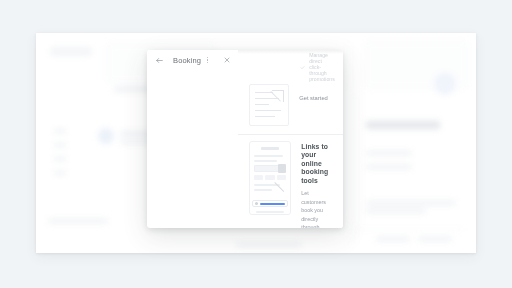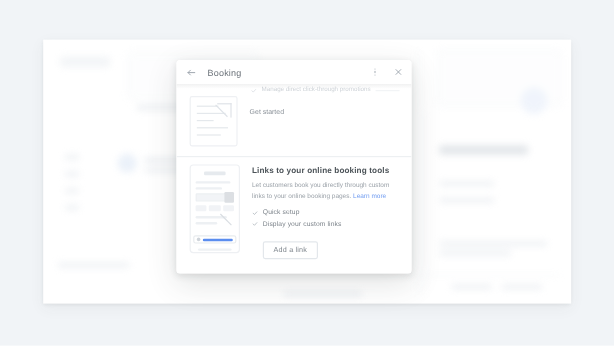--- a/index.html
+++ b/index.html
@@ -72,21 +72,21 @@
   .dialog {
     position: absolute;
     left: 147px;
     top: 50px;
     width: 196px;
     height: 178px;
     background: #ffffff;
     border-radius: 3px;
     box-shadow: 0 2px 6px rgba(60,64,67,0.14), 0 8px 26px rgba(60,64,67,0.14);
     display: flex;
-    flex-direction: column;
+    flex-direction: row;
     overflow: hidden;
   }
 
   .dialog-header {
     height: 20px;
     flex: 0 0 20px;
     display: flex;
     align-items: center;
     padding: 0 5px 0 6px;
     background: #ffffff;

